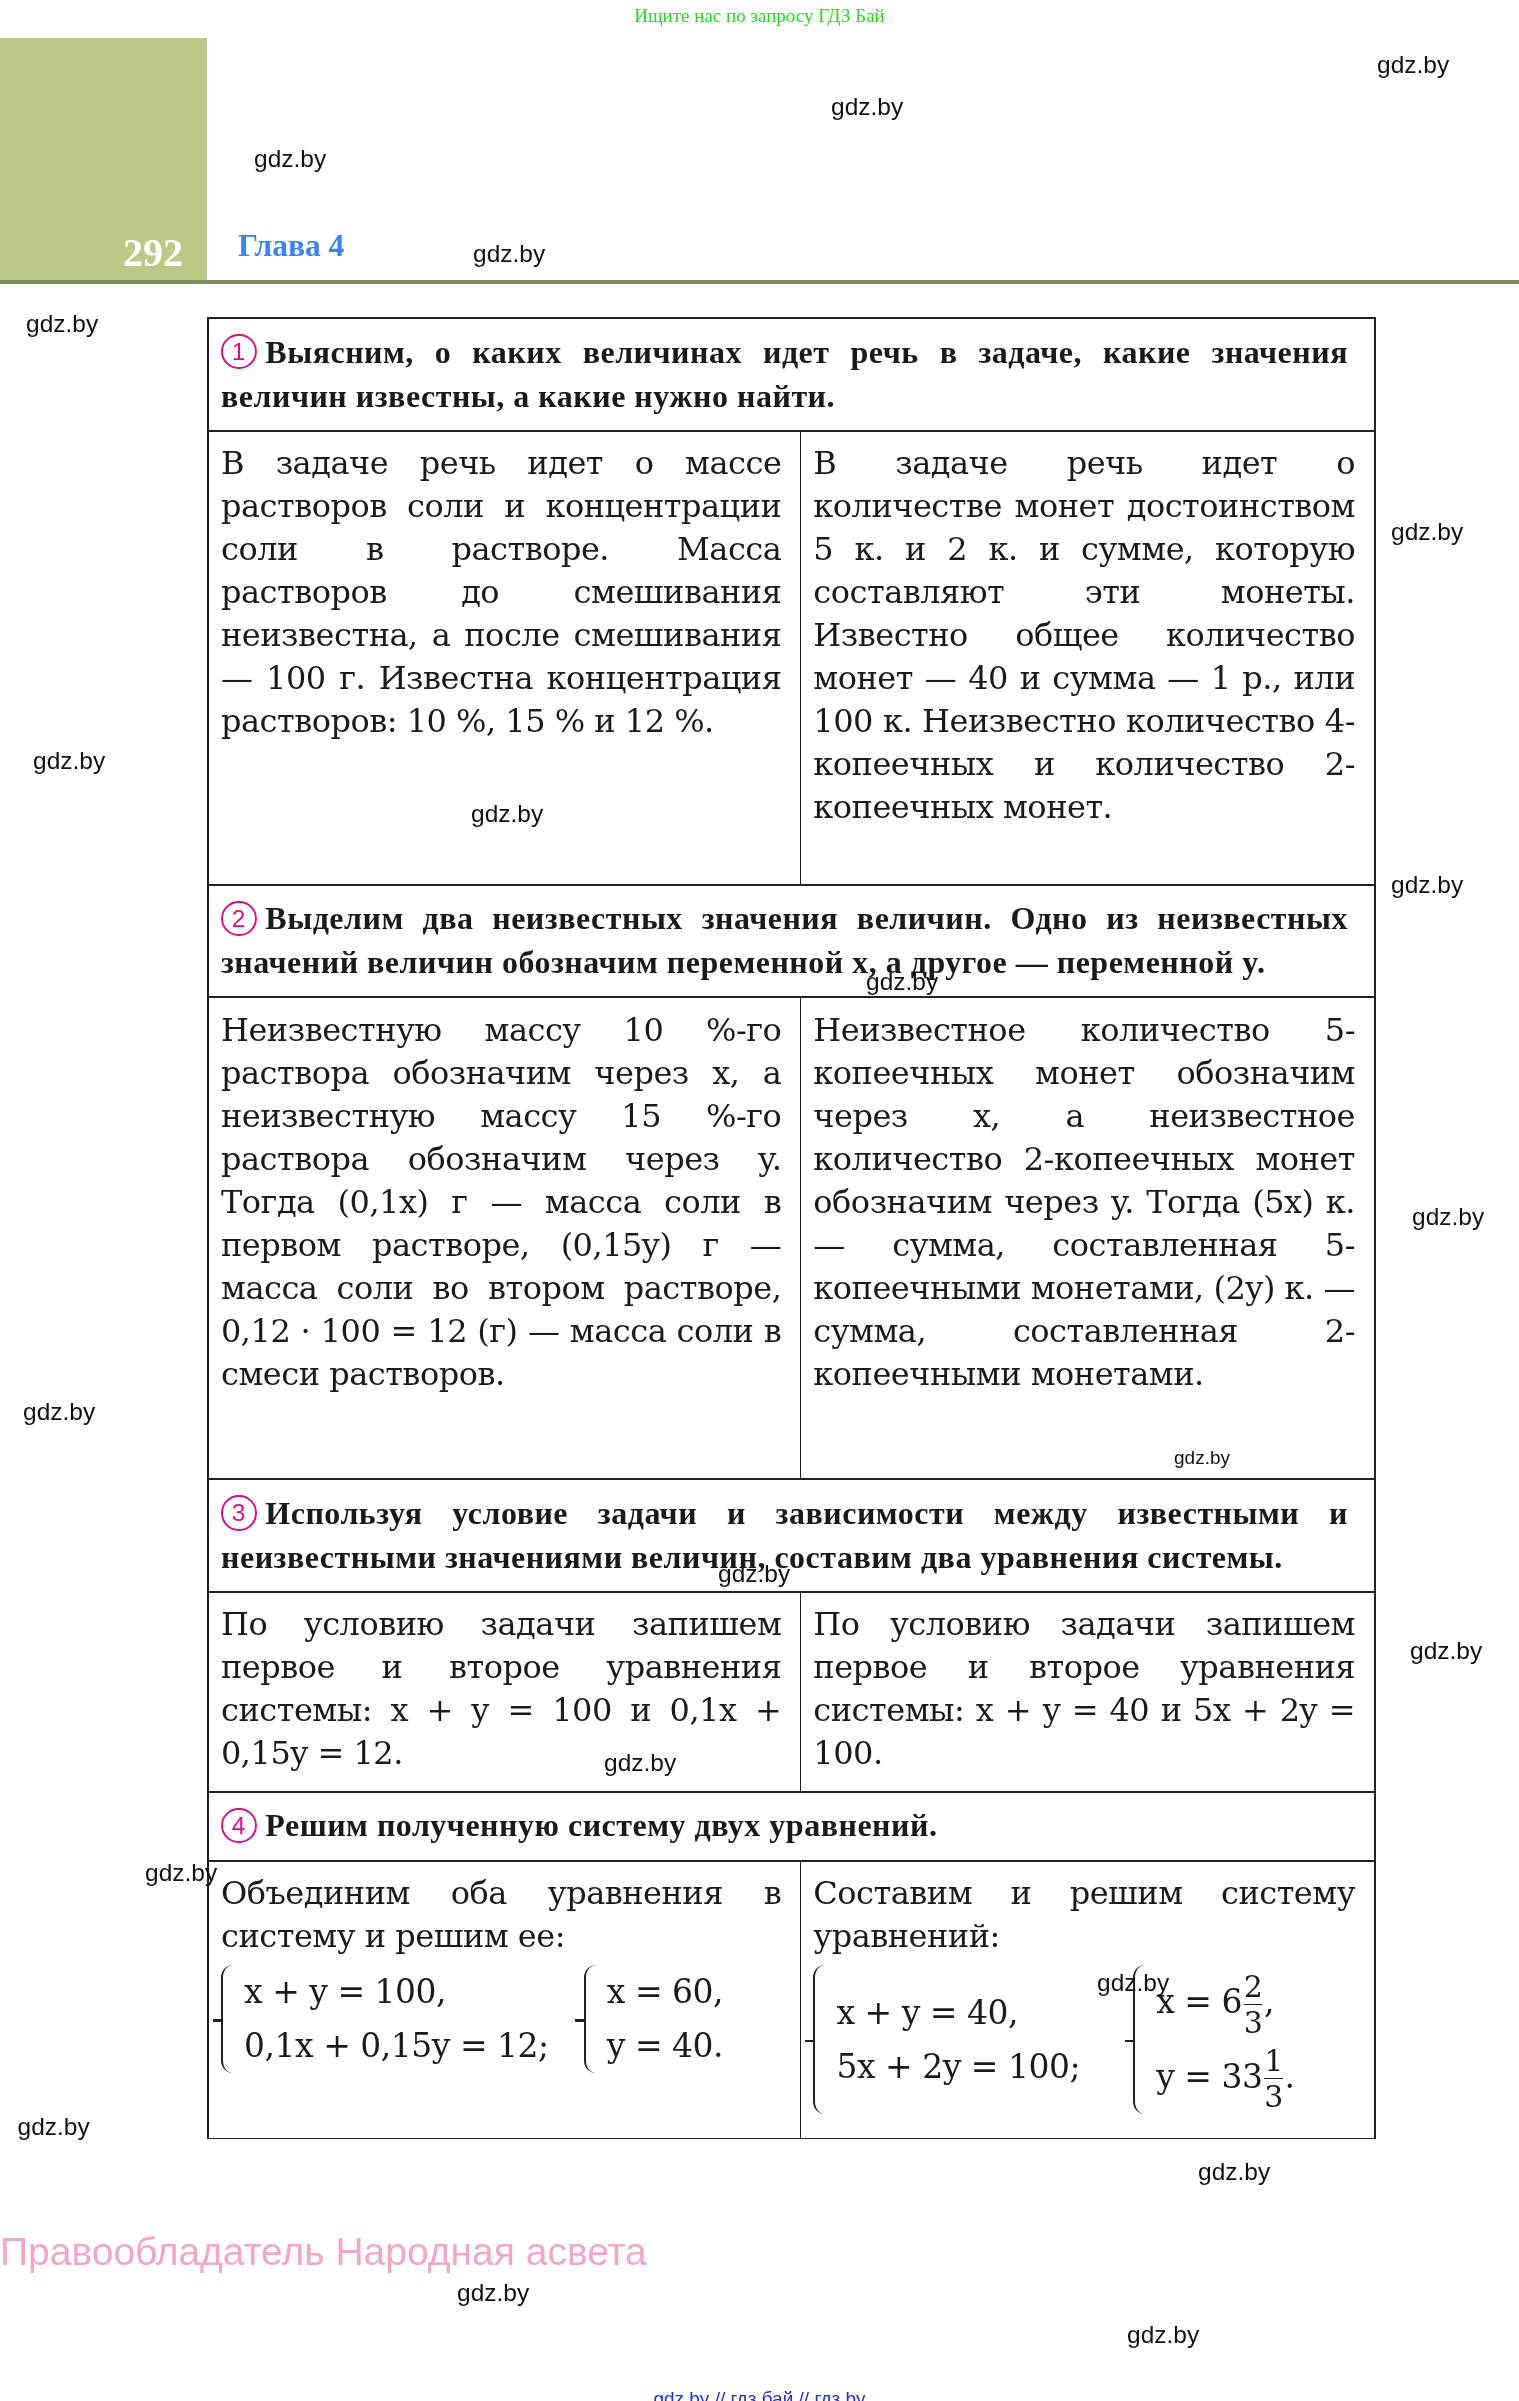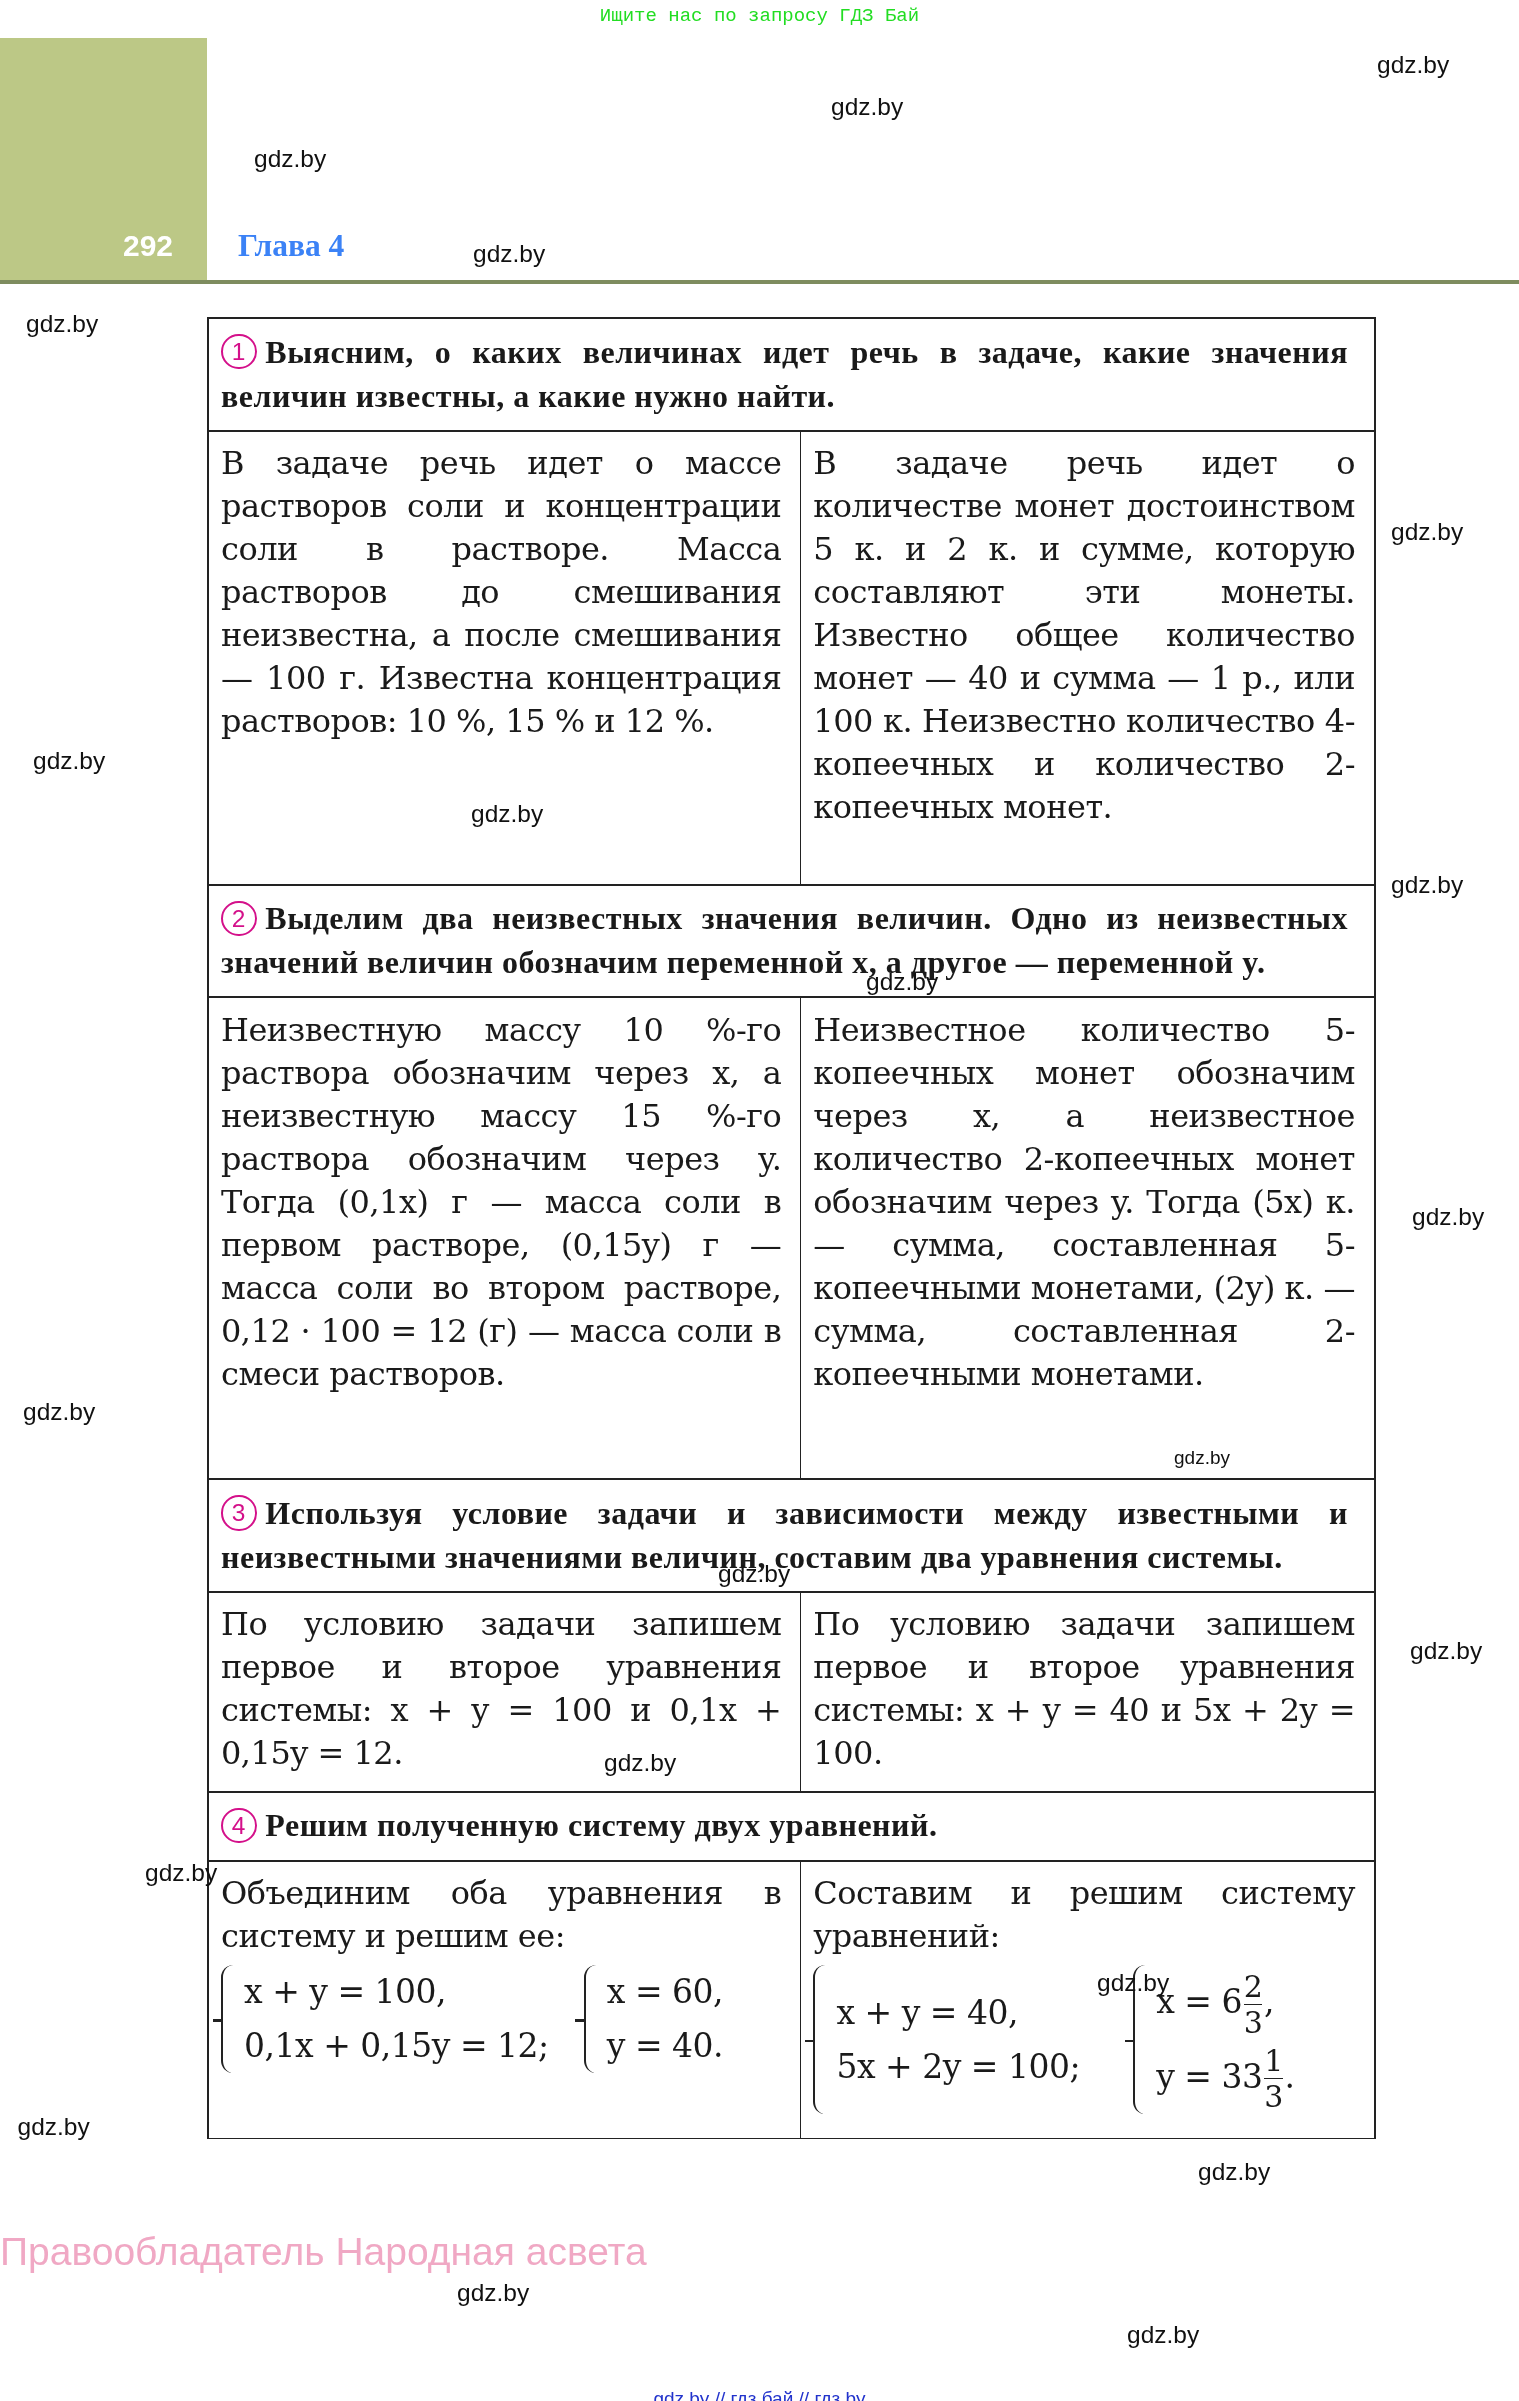--- a/index.html
+++ b/index.html
@@ -3,28 +3,28 @@
 <meta charset="utf-8">
 <style>
   html, body { margin: 0; padding: 0; }
   body {
     width: 1519px; height: 2401px; position: relative; background: #ffffff;
     font-family: "DejaVu Serif", "Liberation Serif", serif; color: #1a1a1a;
     overflow: hidden;
   }
   .top-banner {
     position: absolute; top: 5.3px; left: 0; width: 1519px; text-align: center;
-    font-family: Liberation Mono, monospace; font-size: 19px; color: #22dd22;
+    font-family: Liberation Serif, serif; font-size: 19px; color: #22dd22;
   }
   .green-tab {
     position: absolute; left: 0; top: 38px; width: 207px; height: 245px; background: #bcc886;
   }
   .page-number {
-    position: absolute; left: 123px; top: 229px; font-family: Liberation Sans, sans-serif;
-    font-weight: bold; font-size: 30px; color: #ffffff;
+    position: absolute; left: 123px; top: 229px; font-family: Liberation Serif, serif;
+    font-weight: bold; font-size: 40px; color: #ffffff;
   }
   .chapter-title {
     position: absolute; left: 238px; top: 228px; font-family: "Liberation Serif", serif;
     font-weight: bold; font-size: 31.5px; color: #3b82f6;
   }
   .header-rule {
     position: absolute; left: 0; top: 280px; width: 1519px; height: 4.4px; background: #7e8c5f;
   }
   .wm {
     position: absolute; font-family: "Liberation Sans", sans-serif; font-size: 24.5px; color: #111;

